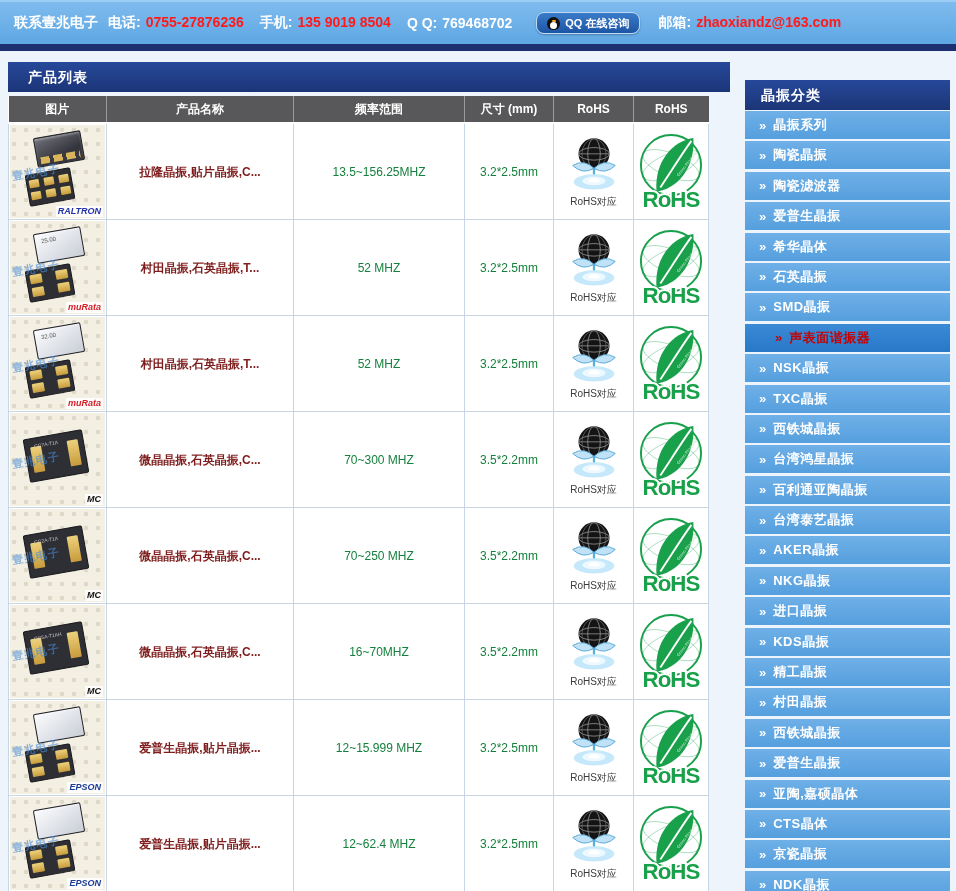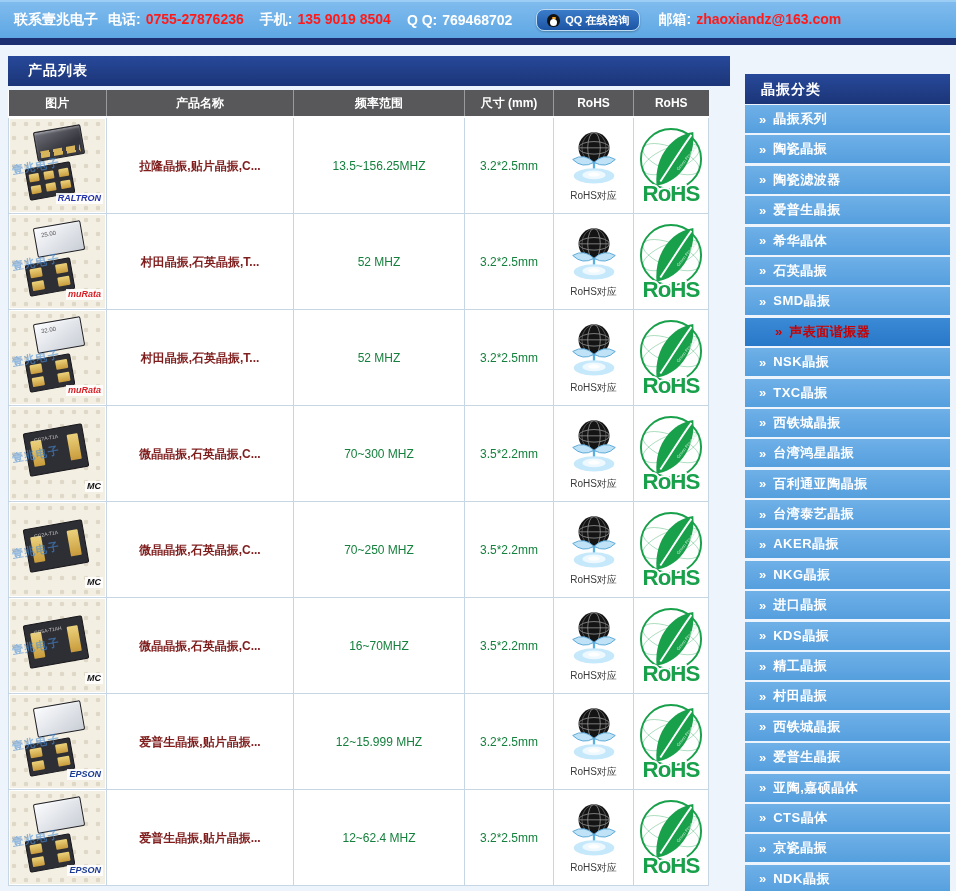--- a/index.html
+++ b/index.html
@@ -1,39 +1,39 @@
 <!DOCTYPE html>
 <html><head>
 <meta charset="utf-8">
 <style>
   * { margin:0; padding:0; box-sizing:border-box; }
   html,body { width:956px; height:891px; overflow:hidden; }
   body { background:#eef4fb; font-family:"Liberation Sans","DejaVu Sans",sans-serif; }
 
   
-  .topbar { height:38px; background:linear-gradient(#7fbbee,#5ea7e3); border-top:2px solid #9ccdf4;
+  .topbar { height:44px; background:linear-gradient(#7fbbee,#5ea7e3); border-top:2px solid #9ccdf4;
             display:flex; align-items:center; padding:0 14px; gap:10px; white-space:nowrap; }
   .topbar span { font-size:14px; font-weight:bold; color:#fff; }
   .topbar .red { color:#ff1a1a; }
   .topbar .grp { display:flex; gap:5px; margin-right:6px; }
   .qq-btn { display:flex; align-items:center; gap:5px; background:linear-gradient(#3a7cc9,#1d55a5);
             border:1px solid #bcd9f2; border-radius:8px; height:22px; padding:0 10px; cursor:pointer;
             box-shadow:0 1px 2px rgba(0,0,0,.25); margin:0 8px; }
   .qq-btn span { font-size:11px; color:#fff; font-weight:bold; }
   .penguin { width:13px; height:13px; background:#111; border-radius:50% 50% 46% 46%; position:relative; }
   .penguin::before { content:""; position:absolute; left:3px; top:5px; width:7px; height:7px; background:#fff; border-radius:50%; }
   .penguin::after { content:""; position:absolute; left:4.5px; top:3px; width:4px; height:2.5px; background:#f6a623; border-radius:2px; }
   .navy-strip { height:7px; background:#1c2f70; }
 
   
   .layout { display:flex; padding:11px 6px 0 8px; gap:15px; align-items:flex-start; }
   .main { width:722px; }
   .panel-header { height:30px; background:linear-gradient(#27489a,#1b3577); color:#fff; font-size:14px;
                   font-weight:bold; line-height:30px; padding-left:20px; letter-spacing:1px; }
-  .main .panel-header { margin-bottom:4px;font-family:Liberation Mono, monospace; }
+  .main .panel-header { margin-bottom:4px; }
 
   
   table { border-collapse:collapse; width:700px; background:#fff; table-layout:fixed; }
   col.c-img{width:98px} col.c-name{width:187px} col.c-freq{width:171px} col.c-size{width:89px} col.c-r1{width:80px} col.c-r2{width:75px}
   th { background:#58585a; color:#fff; font-size:12px; font-weight:bold; height:27px;
        border-right:1px solid #9a9a9c; border-bottom:2px solid #fff; }
   th:last-child { border-right:none; }
   td { border:1px solid #c6d6e5; height:96px; text-align:center; vertical-align:middle; }
   .td-img { padding:1px; }
   .plink { font-size:12px; font-weight:bold; color:#7f1d1d; text-decoration:none; }
@@ -60,21 +60,21 @@
   .v-raltron .pads i:nth-child(n+5){ display:block; }
   .v-murata .chip-a,.v-epson .chip-a { background:linear-gradient(150deg,#fbfcfe,#c9ced6); }
   .chip-mark { position:absolute; z-index:2; font-size:6px; transform:rotate(-10deg); color:#555; top:16px; left:31px; }
   .v-mc .chip-b { width:60px; height:44px; left:16px; top:21px; }
   .v-mc .pads { grid-template-columns:repeat(2,11px); gap:0 26px; }
   .v-mc .pads i { width:11px; height:26px; }
   .v-mc .pads i:nth-child(n+3){ display:none; }
   .v-mc .chip-mark { color:#c9c9c9; font-size:5px; top:28px; left:24px; }
   .wm { position:absolute; z-index:3; left:2px; top:40px; font-size:11px; font-weight:bold;
         color:rgba(70,140,215,.6); transform:rotate(-10deg); letter-spacing:1px; white-space:nowrap; }
-  .brand { position:absolute; z-index:4; right:2px; bottom:8px; font-size:9px; font-weight:bold;
+  .brand { position:absolute; z-index:4; right:2px; bottom:1px; font-size:9px; font-weight:bold;
            font-style:italic; background:rgba(255,255,255,.88); padding:0 2px; line-height:11px; }
 
   .rohs-badge { display:inline-block; }
   .rohs-badge-label { font-size:10px; color:#3a3a3a; margin-top:-1px; }
 
   
   .sidebar { width:205px; margin-top:18px; }
   .sidebar .panel-header { padding-left:16px; margin-bottom:1px; }
   .cat-item { height:28px; margin-bottom:2.4px; background:linear-gradient(#6fb0e7,#559fde);
               display:flex; align-items:center; padding-left:14px; cursor:pointer; }

